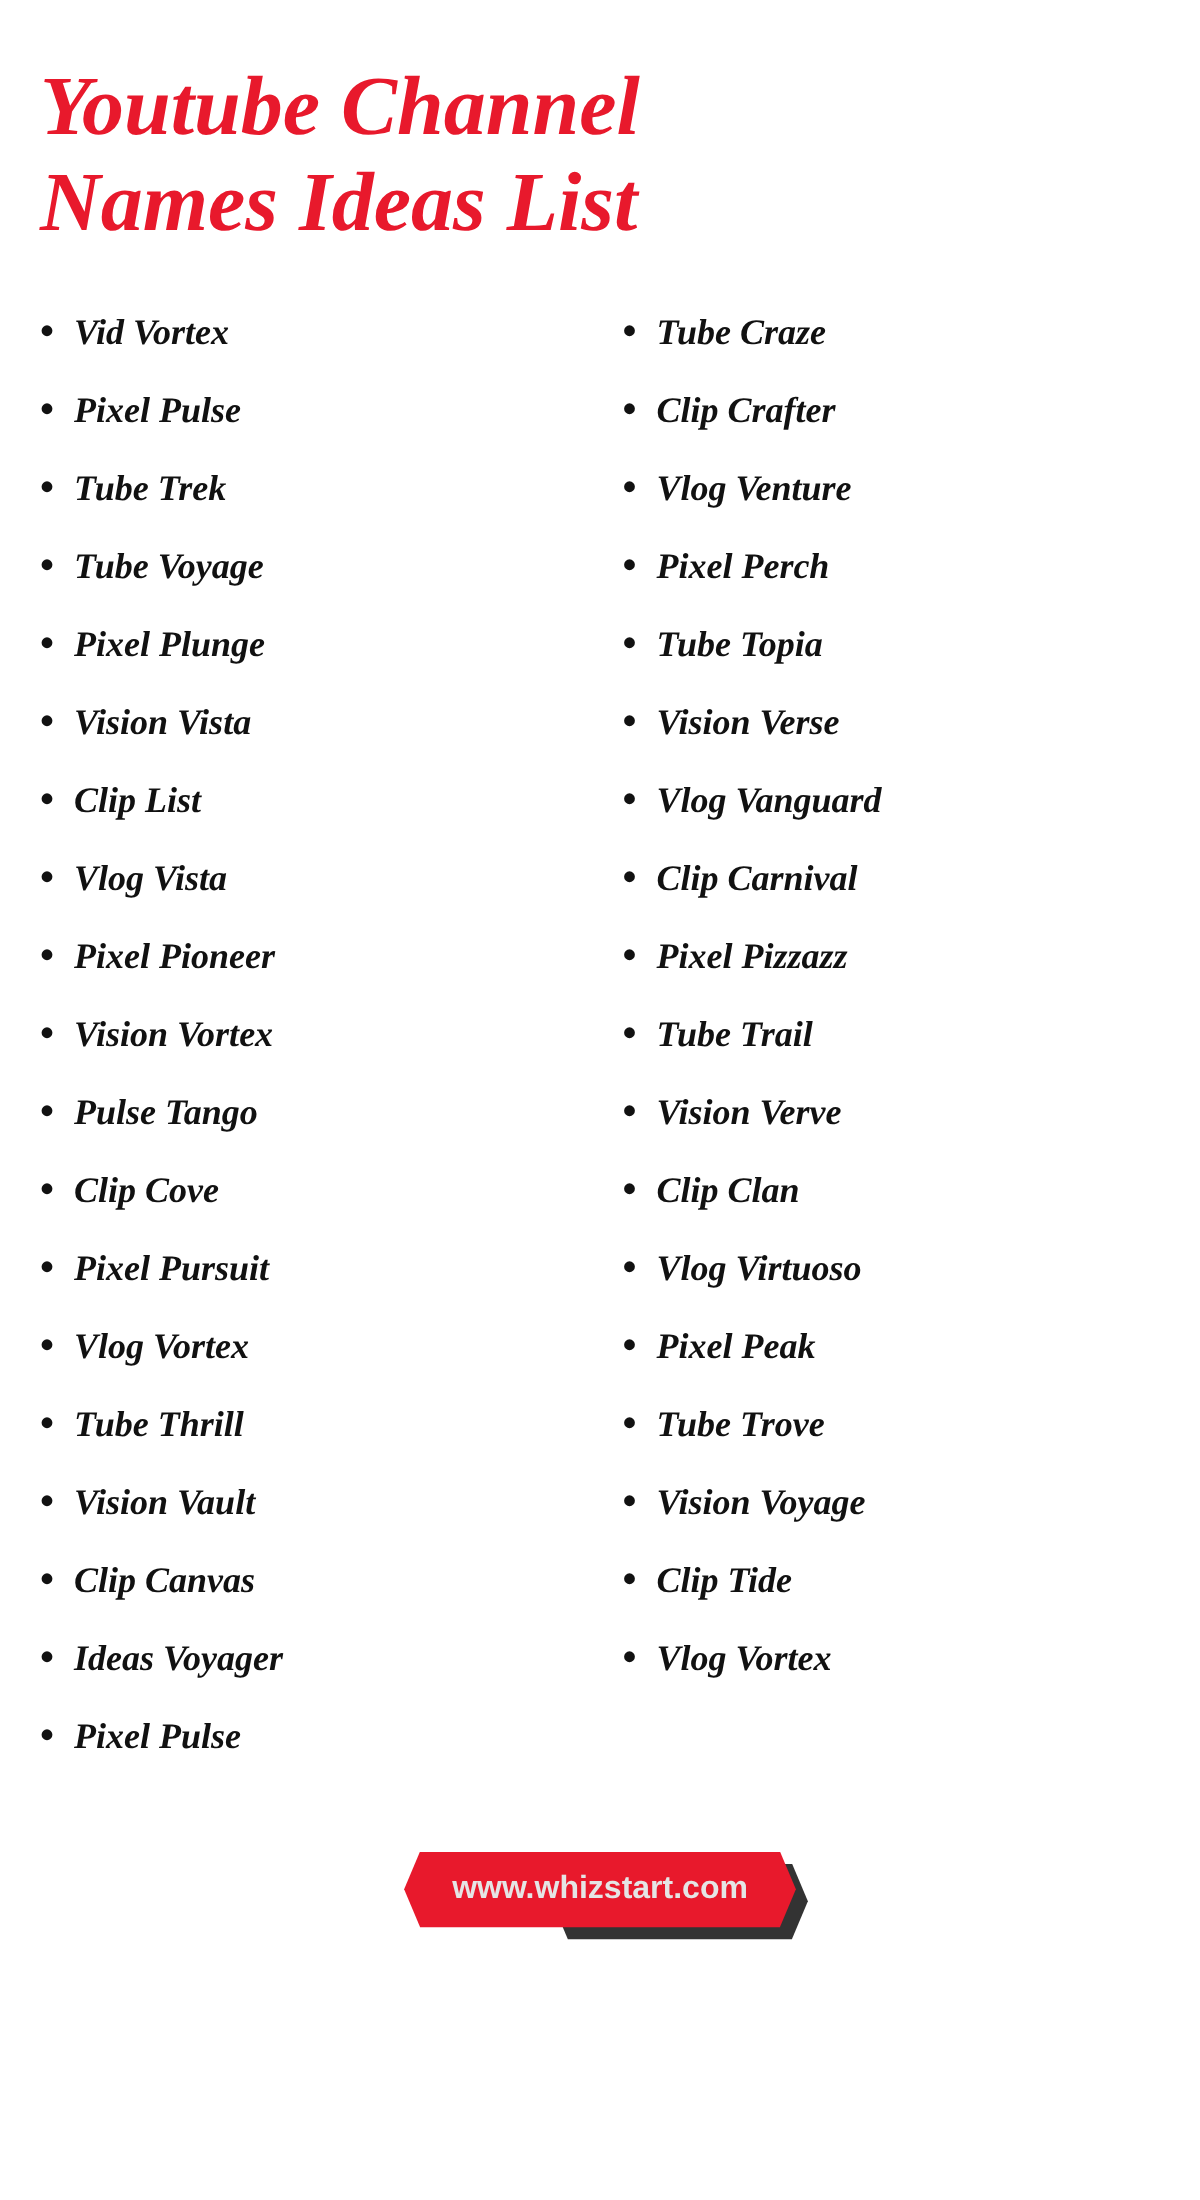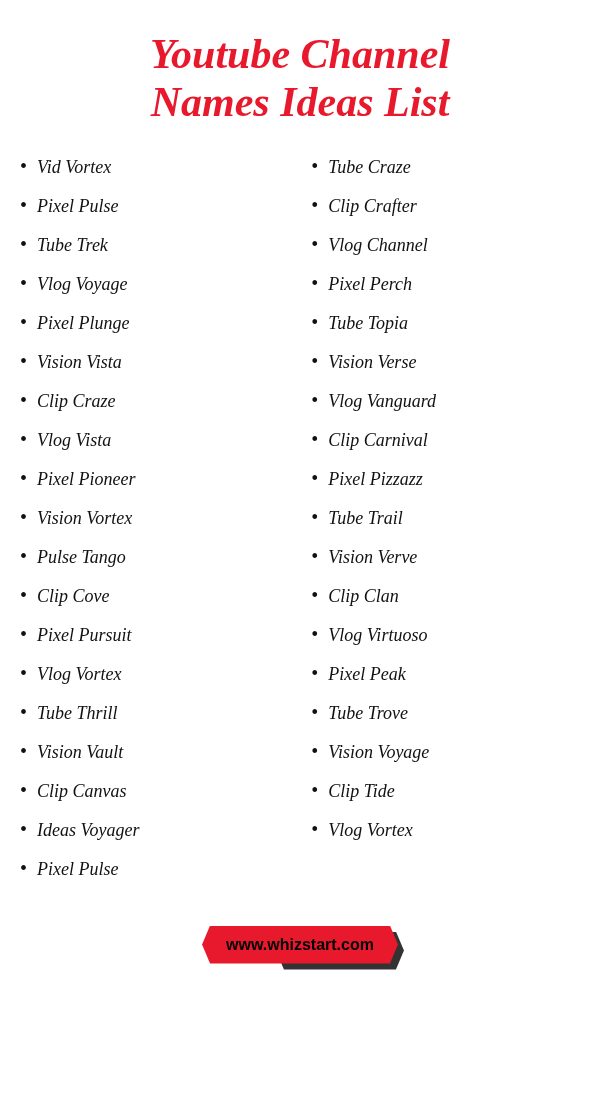--- a/index.html
+++ b/index.html
@@ -13,21 +13,20 @@
       flex-direction: column;
       align-items: center;
     }
 
     .page-wrapper {
       width: 600px;
       padding: 30px 20px 30px 20px;
     }
 
     .title {
-      text-align: center;
       font-size: 42px;
       font-weight: 900;
       color: #e8192c;
       font-family: Georgia, serif;
       font-style: italic;
       line-height: 1.15;
       margin-bottom: 28px;
     }
 
     .columns {
@@ -42,21 +41,21 @@
       width: 48%;
       list-style: none;
     }
 
     .col li {
       display: flex;
       align-items: baseline;
       margin-bottom: 16px;
       font-size: 18px;
       font-style: italic;
-      font-weight: normal;
+      font-weight: bold;
       color: #111;
     }
 
     .col li::before {
       content: "•";
       font-size: 20px;
       margin-right: 10px;
       color: #111;
       font-style: normal;
     }
@@ -82,21 +81,21 @@
       font-weight: bold;
       font-family: Arial, sans-serif;
       padding: 10px 24px;
       clip-path: polygon(8px 0%, calc(100% - 8px) 0%, 100% 50%, calc(100% - 8px) 100%, 8px 100%, 0% 50%);
       z-index: 0;
       user-select: none;
     }
 
     .main-badge {
       background: #e8192c;
-      color: #000000;
+      color: #e5e5e5;
       font-size: 16px;
       font-weight: bold;
       font-family: Arial, sans-serif;
       padding: 10px 24px;
       clip-path: polygon(8px 0%, calc(100% - 8px) 0%, 100% 50%, calc(100% - 8px) 100%, 8px 100%, 0% 50%);
       position: relative;
       z-index: 1;
     }
   </style>
 </head>
@@ -106,41 +105,41 @@
   <div class="title">
     <span>Youtube Channel</span><br>
     <span>Names Ideas List</span>
   </div>
 
   <div class="columns">
     <ul class="col" id="left-col">
         <li>Vid Vortex</li>
         <li>Pixel Pulse</li>
         <li>Tube Trek</li>
-        <li>Vlog Voyage</li>
+        <li>Tube Voyage</li>
         <li>Pixel Plunge</li>
         <li>Vision Vista</li>
-        <li>Clip Craze</li>
+        <li>Clip List</li>
         <li>Vlog Vista</li>
         <li>Pixel Pioneer</li>
         <li>Vision Vortex</li>
         <li>Pulse Tango</li>
         <li>Clip Cove</li>
         <li>Pixel Pursuit</li>
         <li>Vlog Vortex</li>
         <li>Tube Thrill</li>
         <li>Vision Vault</li>
         <li>Clip Canvas</li>
         <li>Ideas Voyager</li>
         <li>Pixel Pulse</li>
       </ul>
     <ul class="col" id="right-col">
         <li>Tube Craze</li>
         <li>Clip Crafter</li>
-        <li>Vlog Channel</li>
+        <li>Vlog Venture</li>
         <li>Pixel Perch</li>
         <li>Tube Topia</li>
         <li>Vision Verse</li>
         <li>Vlog Vanguard</li>
         <li>Clip Carnival</li>
         <li>Pixel Pizzazz</li>
         <li>Tube Trail</li>
         <li>Vision Verve</li>
         <li>Clip Clan</li>
         <li>Vlog Virtuoso</li>

